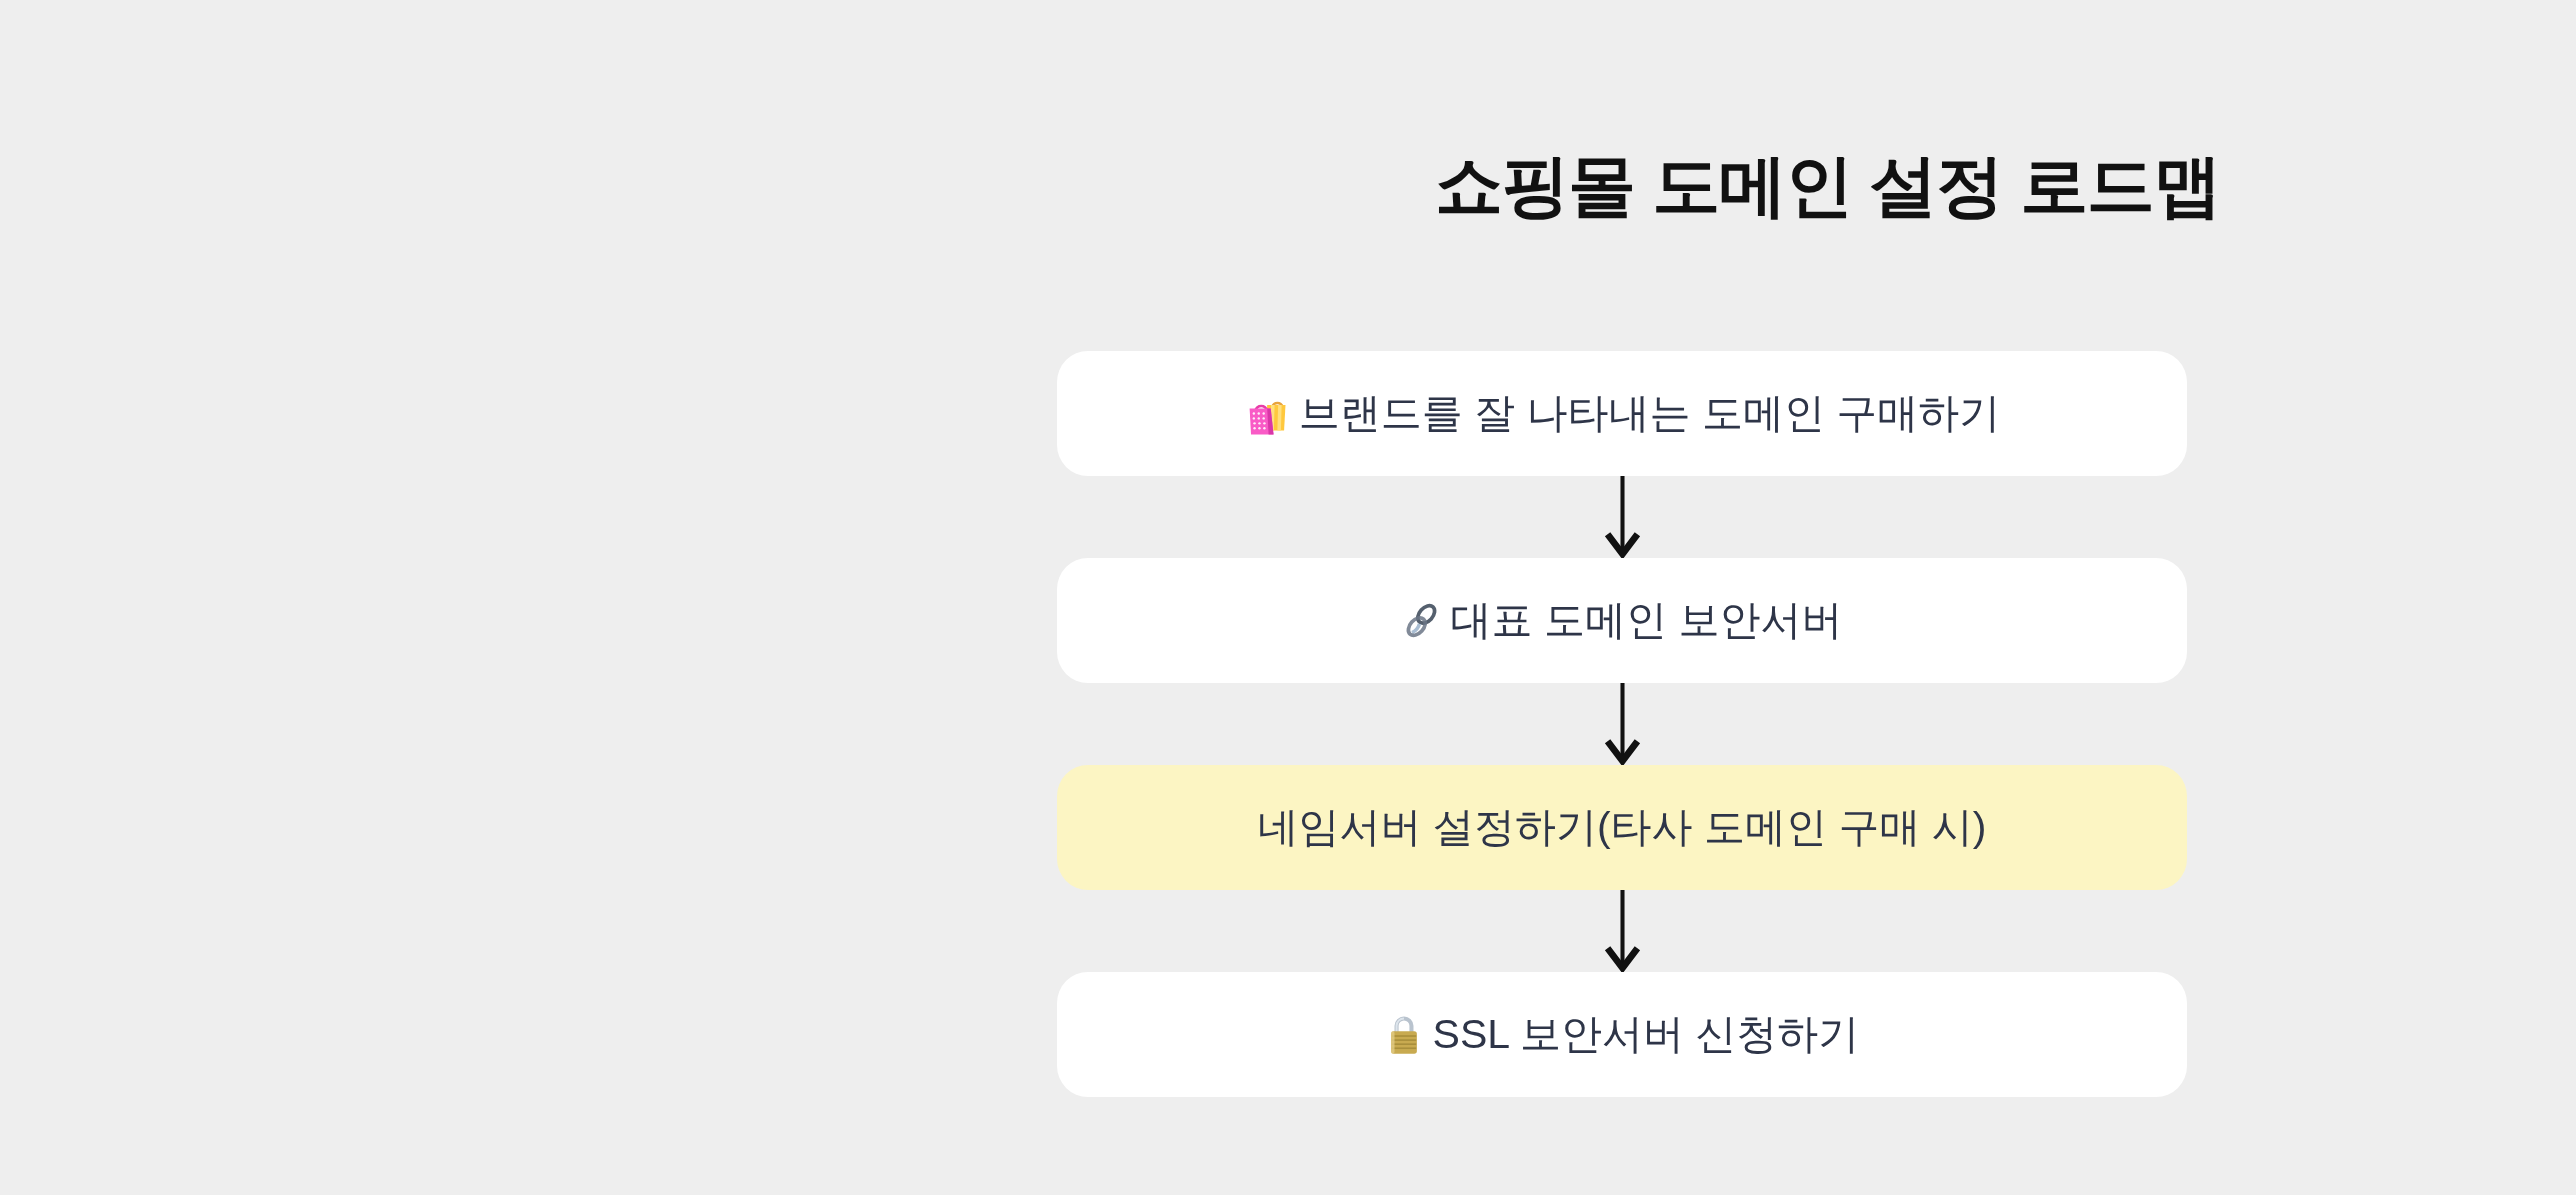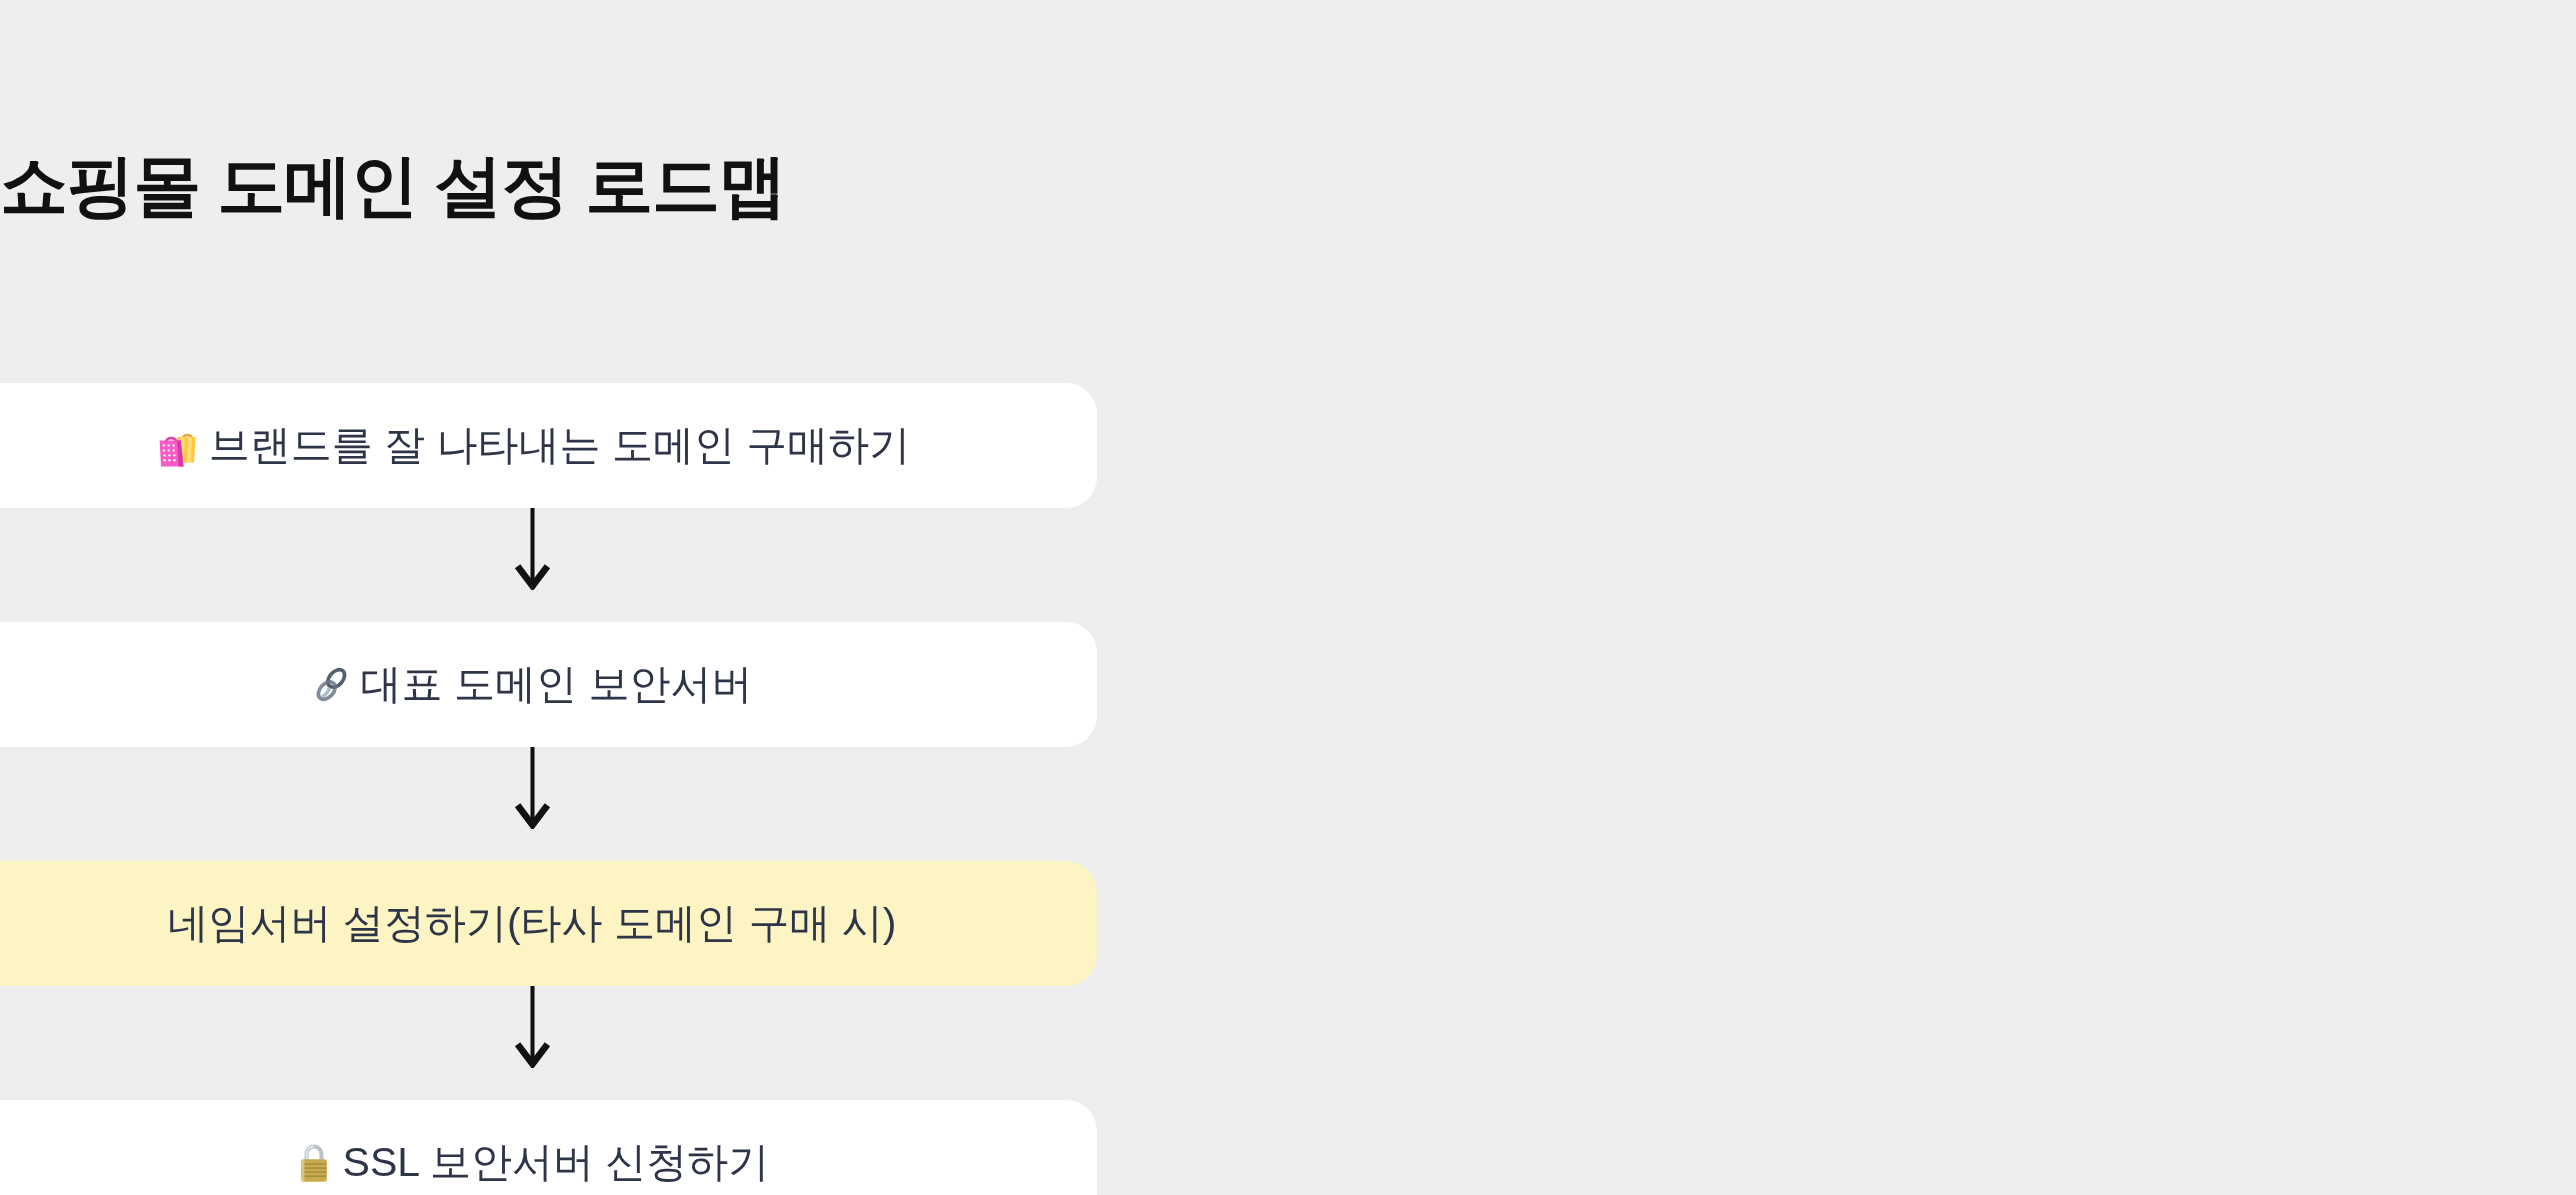--- a/index.html
+++ b/index.html
@@ -13,21 +13,21 @@
   *{box-sizing:border-box;}
   html,body{margin:0;padding:0;}
   body{
     width:2576px;height:1196px;
     background:var(--bg);
     font-family:"Liberation Sans","DejaVu Sans",sans-serif;
     overflow:hidden;
   }
   .canvas{
     width:2220px;height:1196px;
-    display:flex;flex-direction:column;align-items:flex-start;
+    display:flex;flex-direction:column;align-items:flex-end;
     position:relative;
   }
   .page-title{
     margin:148px 0 0 0;
     font-size:68px;
     line-height:1.1;
     font-weight:800;
     letter-spacing:-1.4px;
     color:var(--title-color);
     text-align:center;
@@ -36,21 +36,20 @@
     margin-top:128px;
     display:flex;flex-direction:column;align-items:center;
     transform:translateX(-33px);
   }
   .step{
     width:1130px;height:125px;
     background:var(--box-fill);
     border-radius:31px;
     display:flex;align-items:center;justify-content:center;
     gap:10px;
-    margin-top:32px;
   }
   .step.highlight{
     background:var(--highlight-fill);
   }
   .step-label{
     font-size:41px;
     font-weight:500;
     color:var(--label-color);
     white-space:nowrap;
   }

